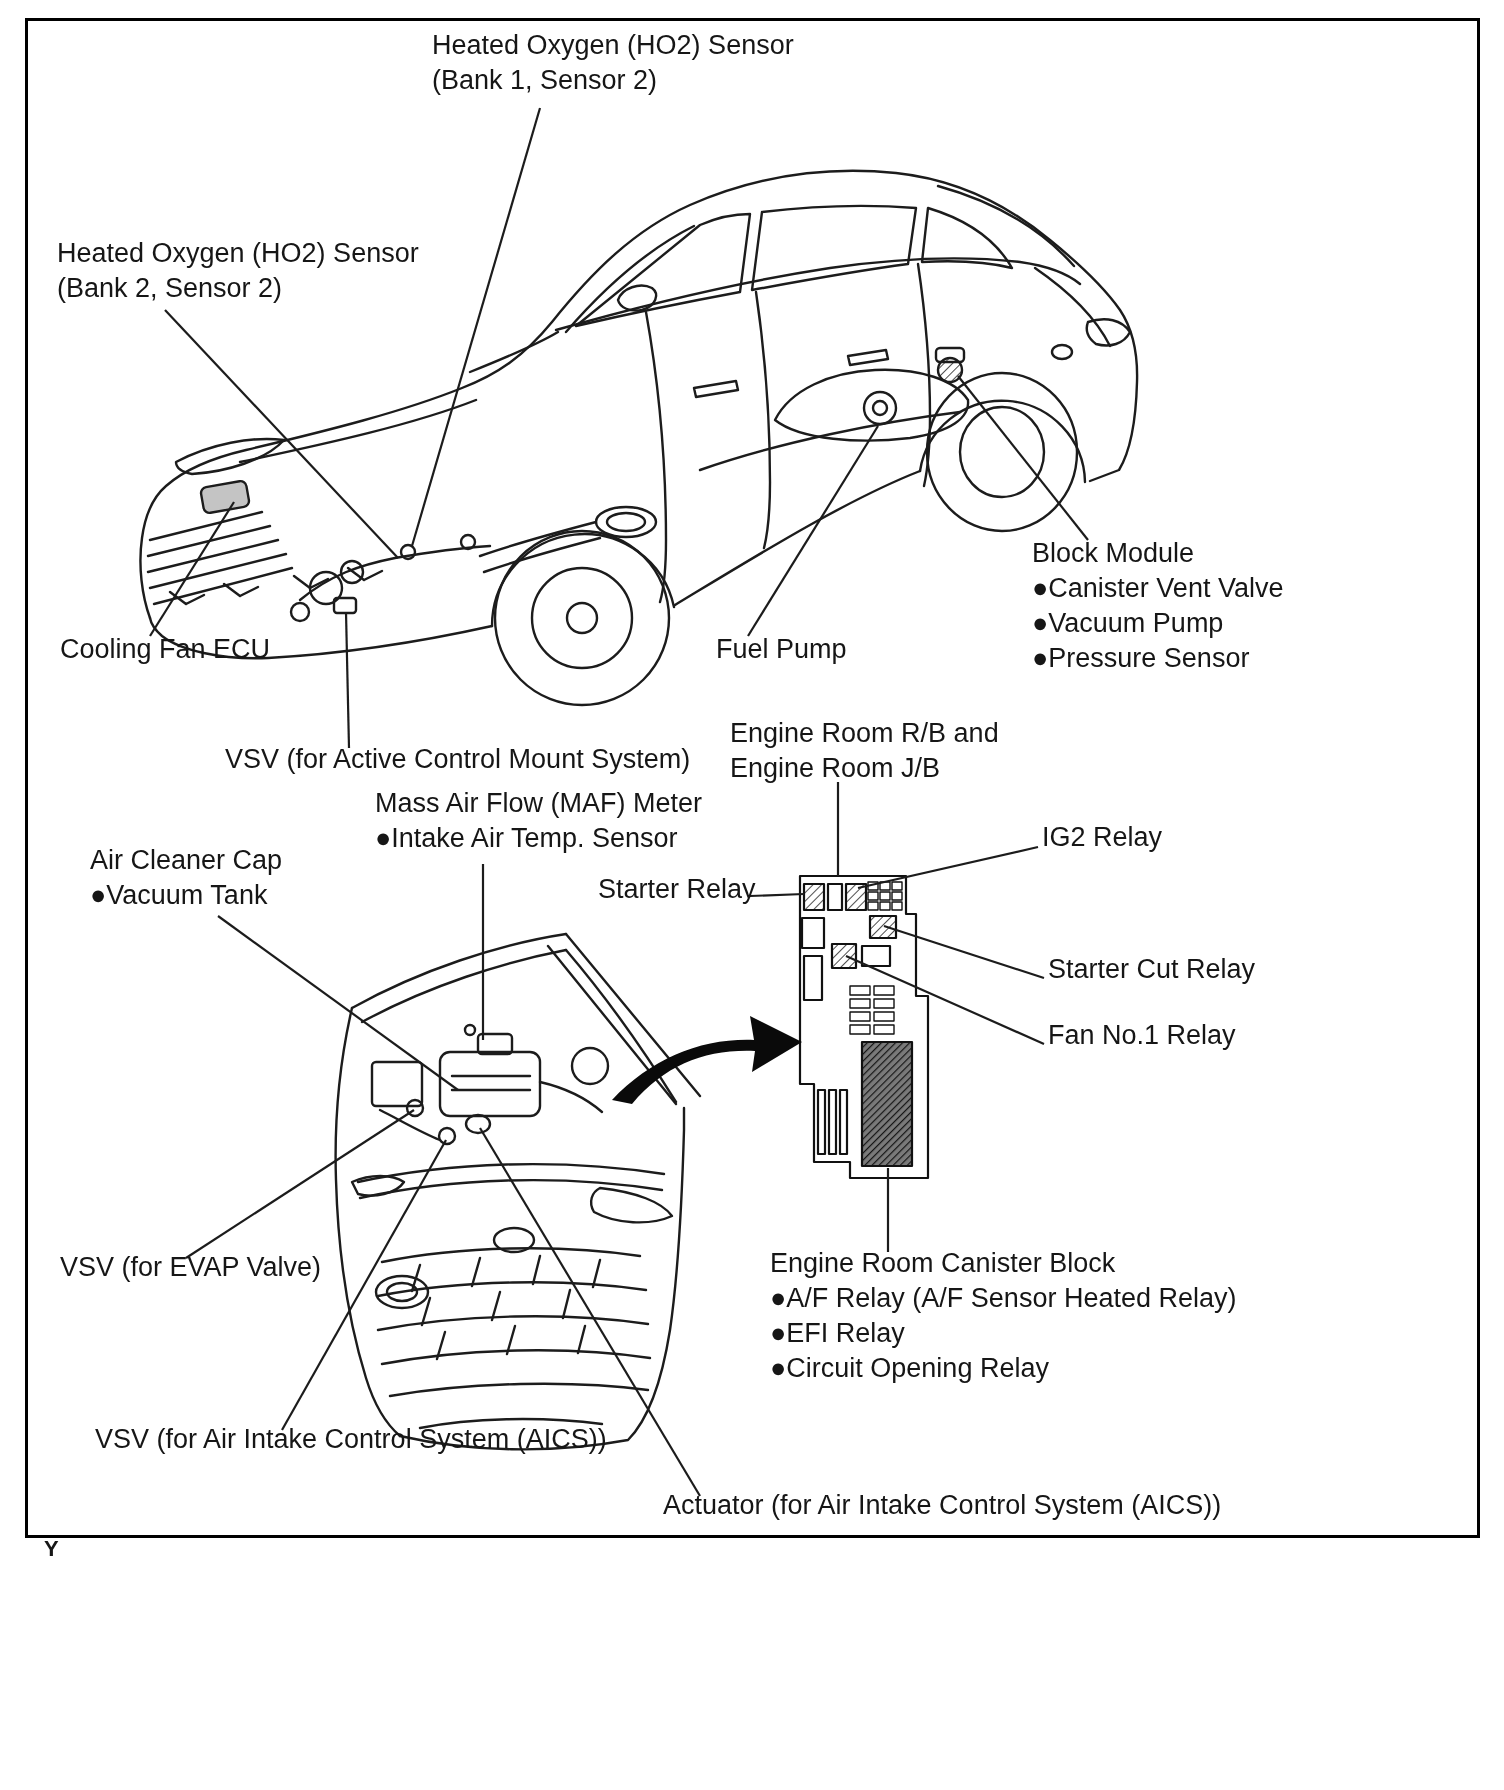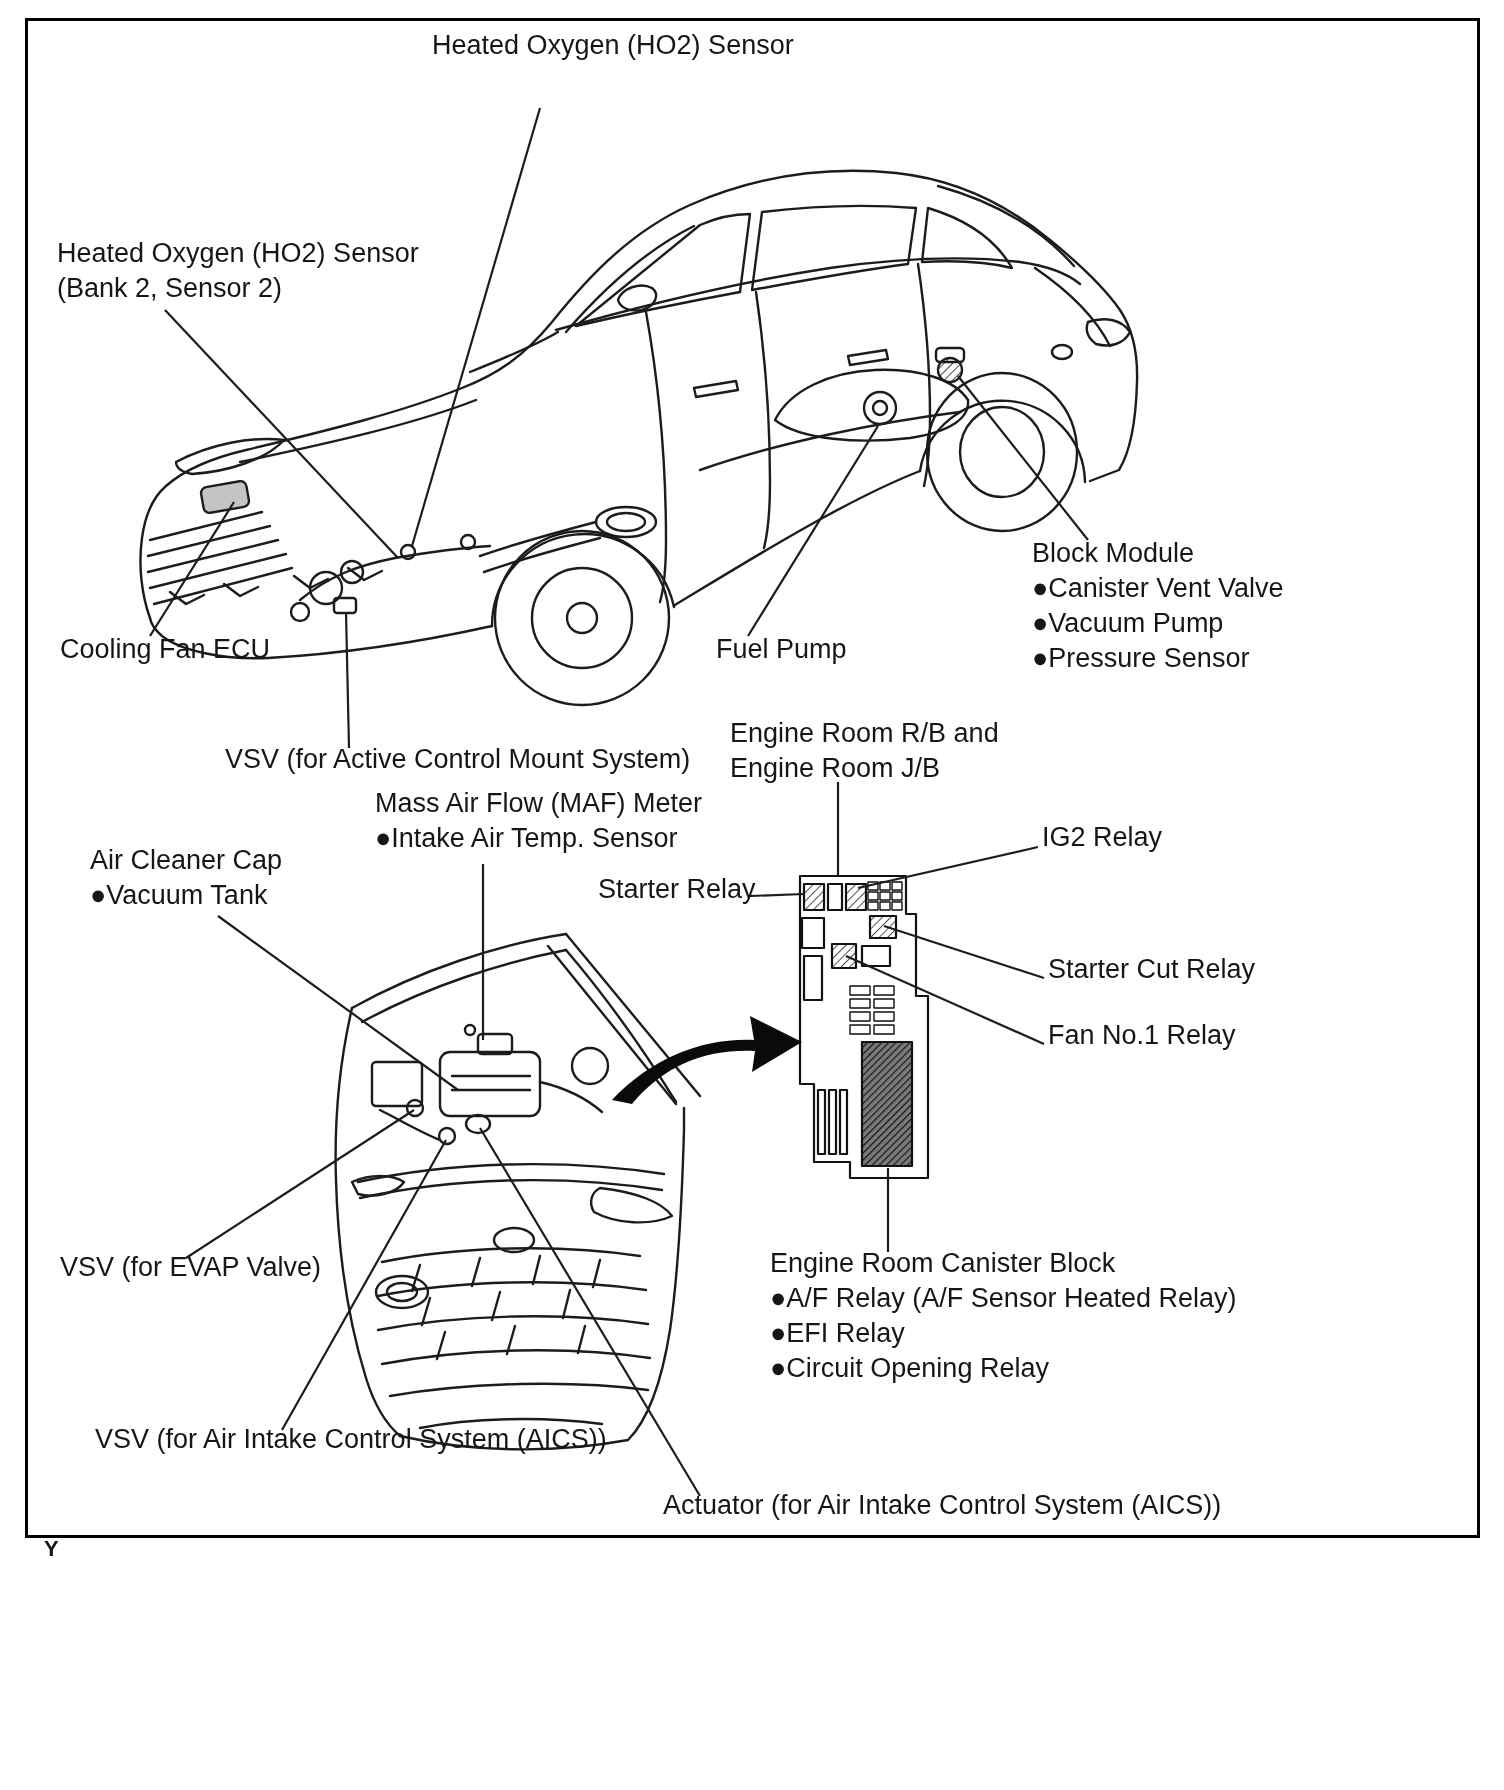--- a/index.html
+++ b/index.html
@@ -171,20 +171,21 @@
       <line x1="1044" y1="1044" x2="846" y2="956"></line>
       <line x1="186" y1="1258" x2="414" y2="1110"></line>
       <line x1="888" y1="1252" x2="888" y2="1168"></line>
       <line x1="282" y1="1430" x2="446" y2="1140"></line>
       <line x1="700" y1="1496" x2="480" y2="1128"></line>
     </g>
   </svg>
 
   <div class="callout" style="left:432px;top:28px">
     <span class="line">Heated Oxygen (HO2) Sensor</span>
+    <span class="line">(Bank 1, Sensor 2)</span>
   </div>
 
   <div class="callout" style="left:57px;top:236px">
     <span class="line">Heated Oxygen (HO2) Sensor</span>
     <span class="line">(Bank 2, Sensor 2)</span>
   </div>
 
   <div class="callout" style="left:60px;top:632px">
     <span class="line">Cooling Fan ECU</span>
   </div>

